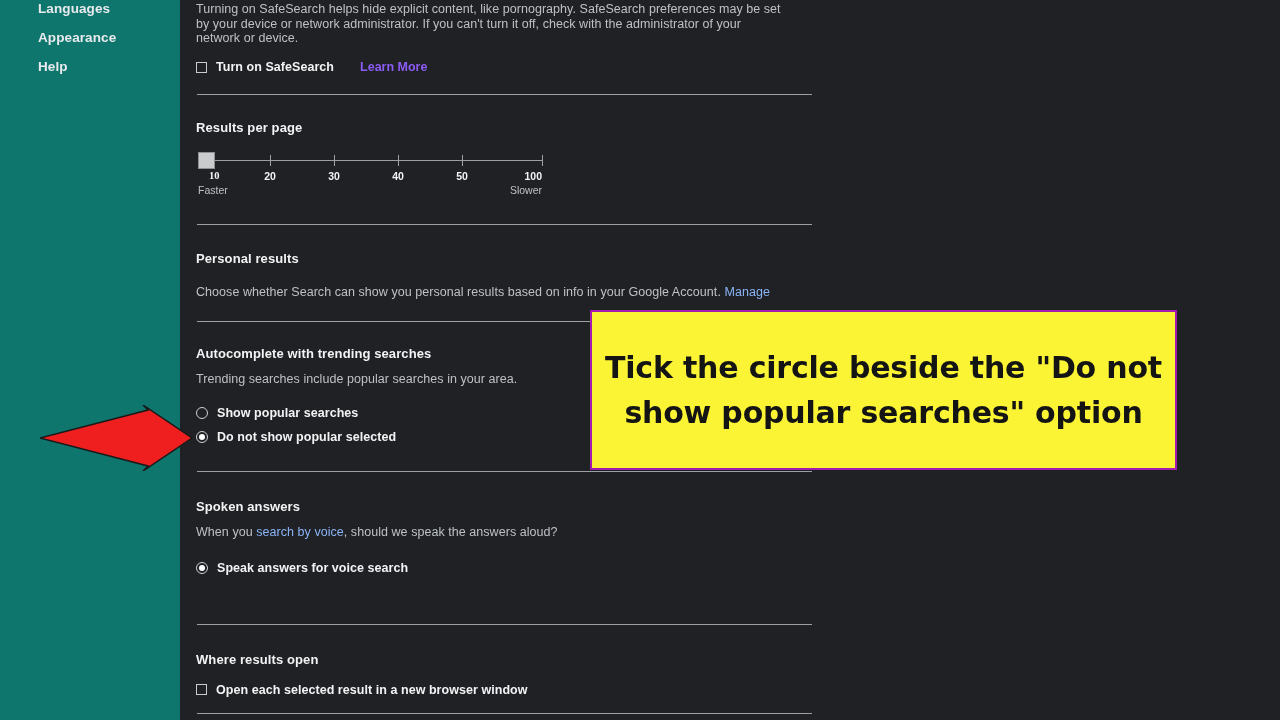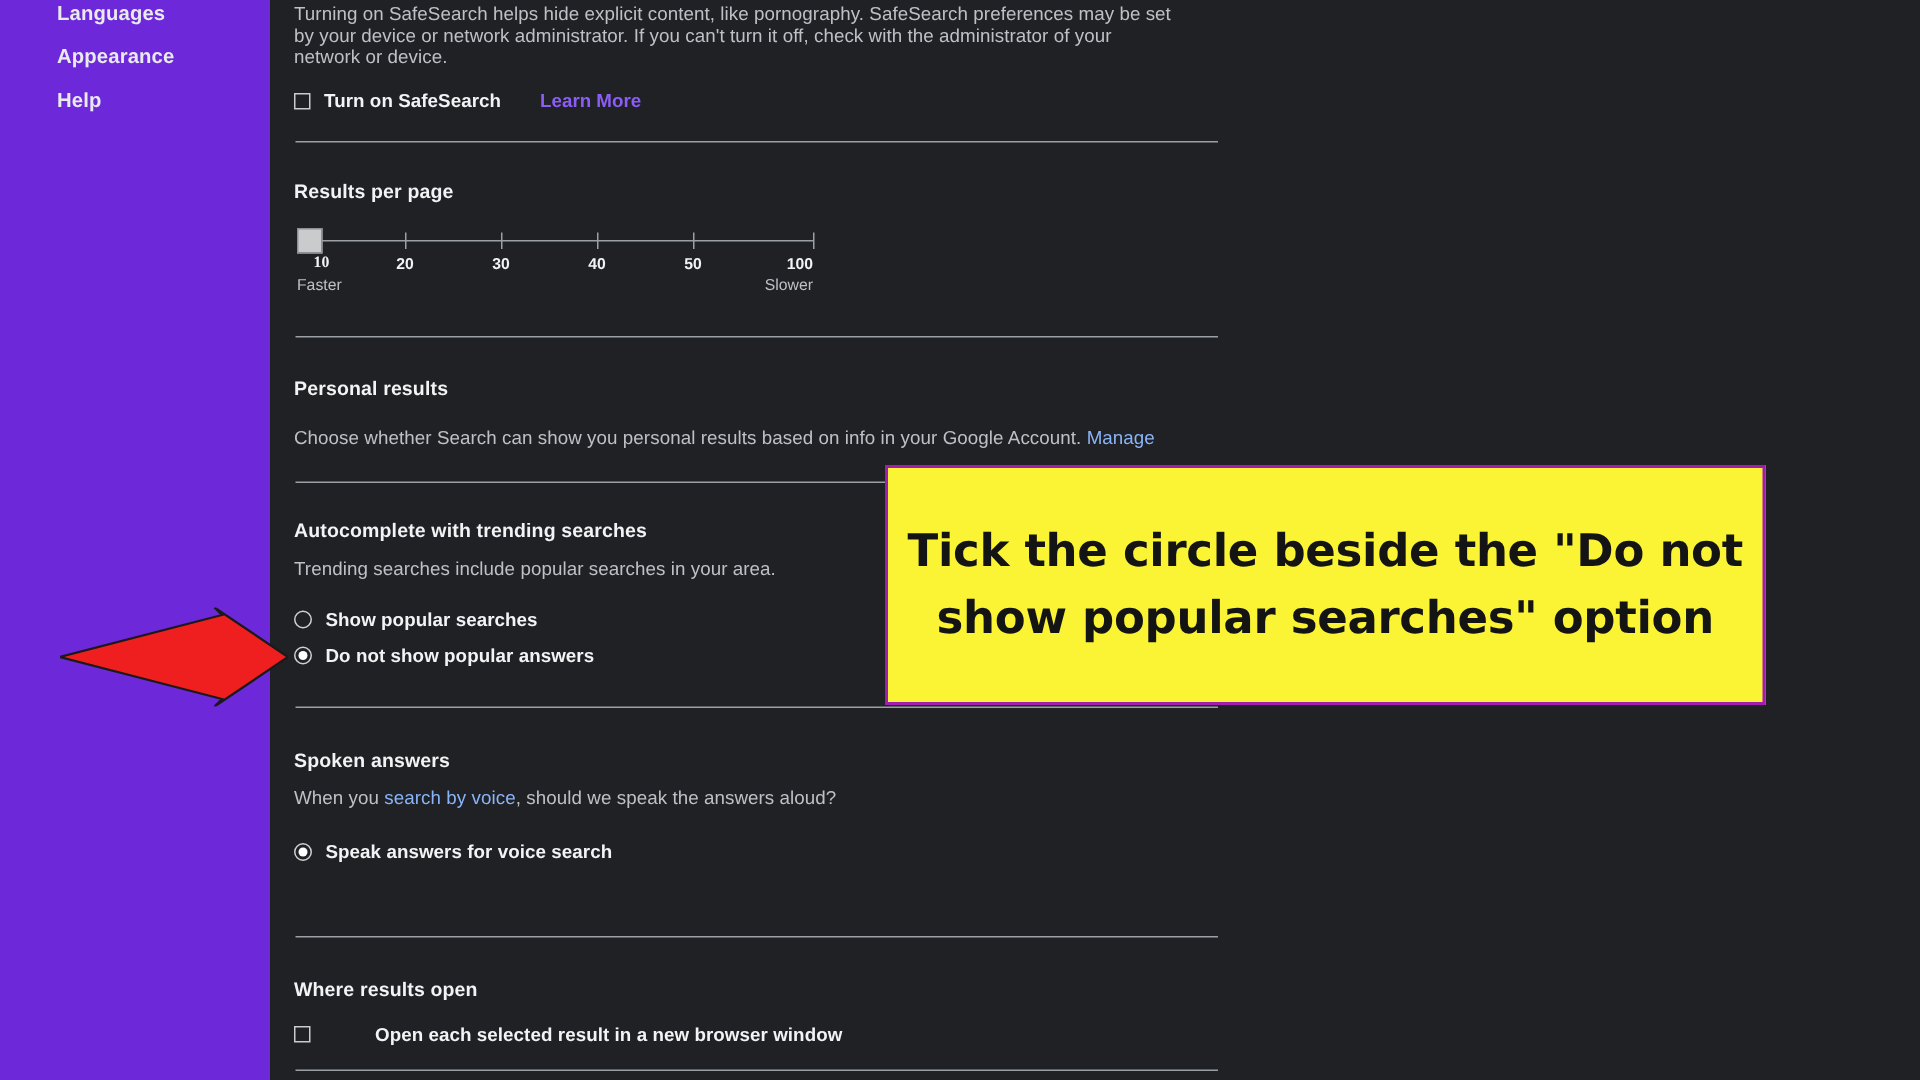--- a/index.html
+++ b/index.html
@@ -16,21 +16,21 @@
     color: #e8eaed;
   }
 
   
   .sidebar {
     position: absolute;
     left: 0;
     top: 0;
     width: 180px;
     height: 720px;
-    background: #6d28d9;
+    background: #0f766e;
   }
   .sidebar-item {
     position: absolute;
     left: 38px;
     font-size: 13.5px;
     font-weight: bold;
     color: #e8eaed;
     white-space: nowrap;
     letter-spacing: .1px;
   }
@@ -268,38 +268,38 @@
 
   <div class="section" style="top:346px;">
     <div class="sec-title">Autocomplete with trending searches</div>
     <p class="sec-desc" style="margin:0 0 14px 0;">Trending searches include popular searches in your area.</p>
     <div class="opt-row" style="height:24px;">
       <span class="radio"></span>
       <span class="opt-label">Show popular searches</span>
     </div>
     <div class="opt-row" style="height:24px;">
       <span class="radio checked"></span>
-      <span class="opt-label">Do not show popular answers</span>
+      <span class="opt-label">Do not show popular selected</span>
     </div>
   </div>
   <div class="divider" style="top:471px;"></div>
 
   <div class="section" style="top:499px;">
     <div class="sec-title">Spoken answers</div>
     <p class="sec-desc" style="margin:0 0 16px 0;"><span>When you </span><span class="link">search by voice</span><span>, should we speak the answers aloud?</span></p>
     <div class="opt-row" style="height:24px;">
       <span class="radio checked"></span>
       <span class="opt-label">Speak answers for voice search</span>
     </div>
   </div>
   <div class="divider" style="top:624px;"></div>
 
   <div class="section" style="top:652px;">
     <div class="sec-title">Where results open</div>
-    <div class="opt-row" style="margin-top:14px;gap:34px;">
+    <div class="opt-row" style="margin-top:14px;">
       <span class="checkbox"></span>
       <span class="opt-label">Open each selected result in a new browser window</span>
     </div>
   </div>
   <div class="divider" style="top:713px;"></div>
 
 </div>
 
 <svg class="arrow" viewBox="0 0 152 66">
   <polygon points="0,33 108,5 103,0 152,33 103,66 108,61" fill="#f01f1f" stroke="#1a1a1a" stroke-width="1.5"></polygon>

